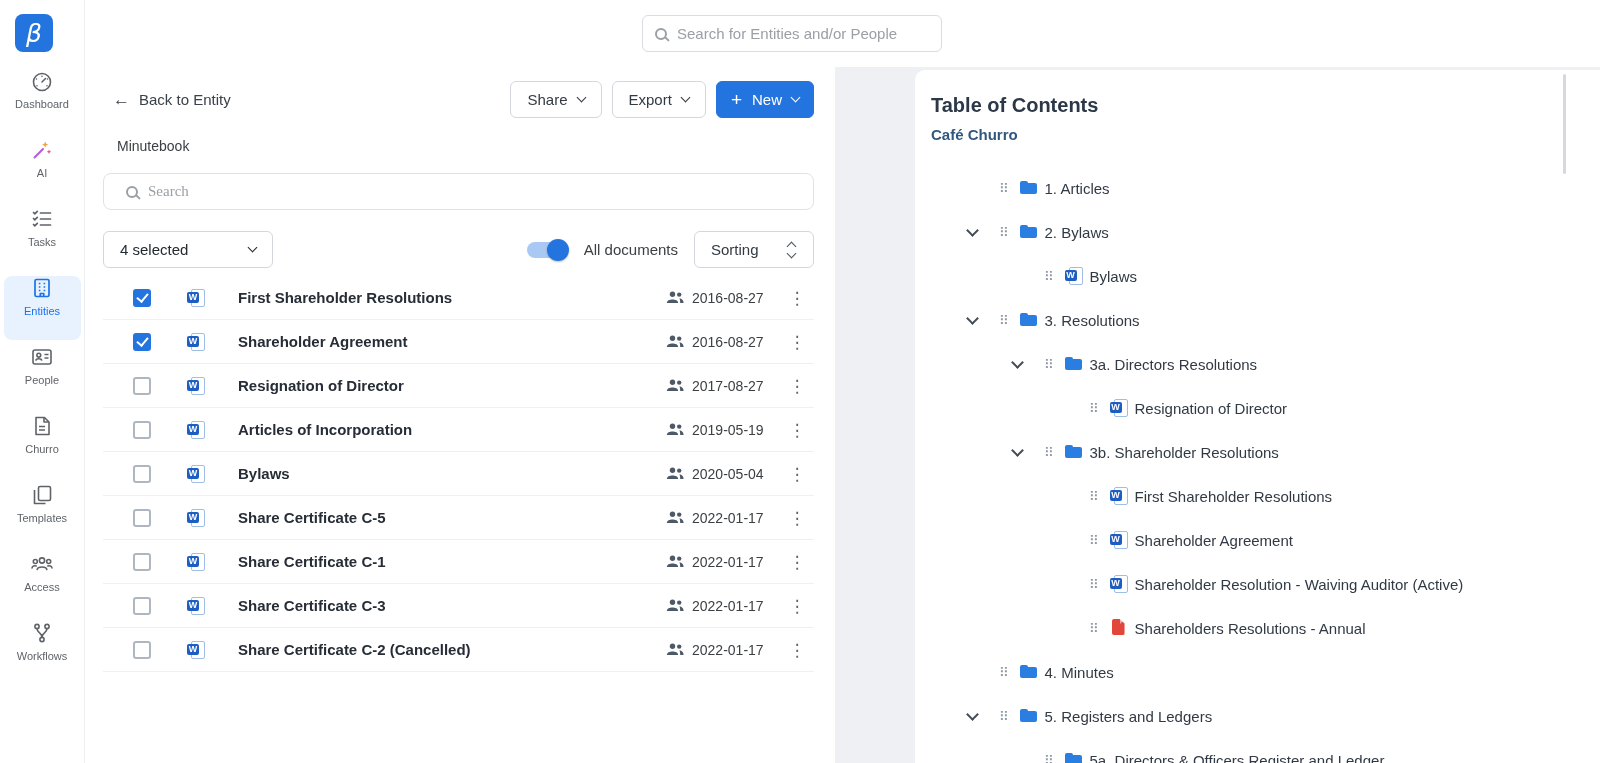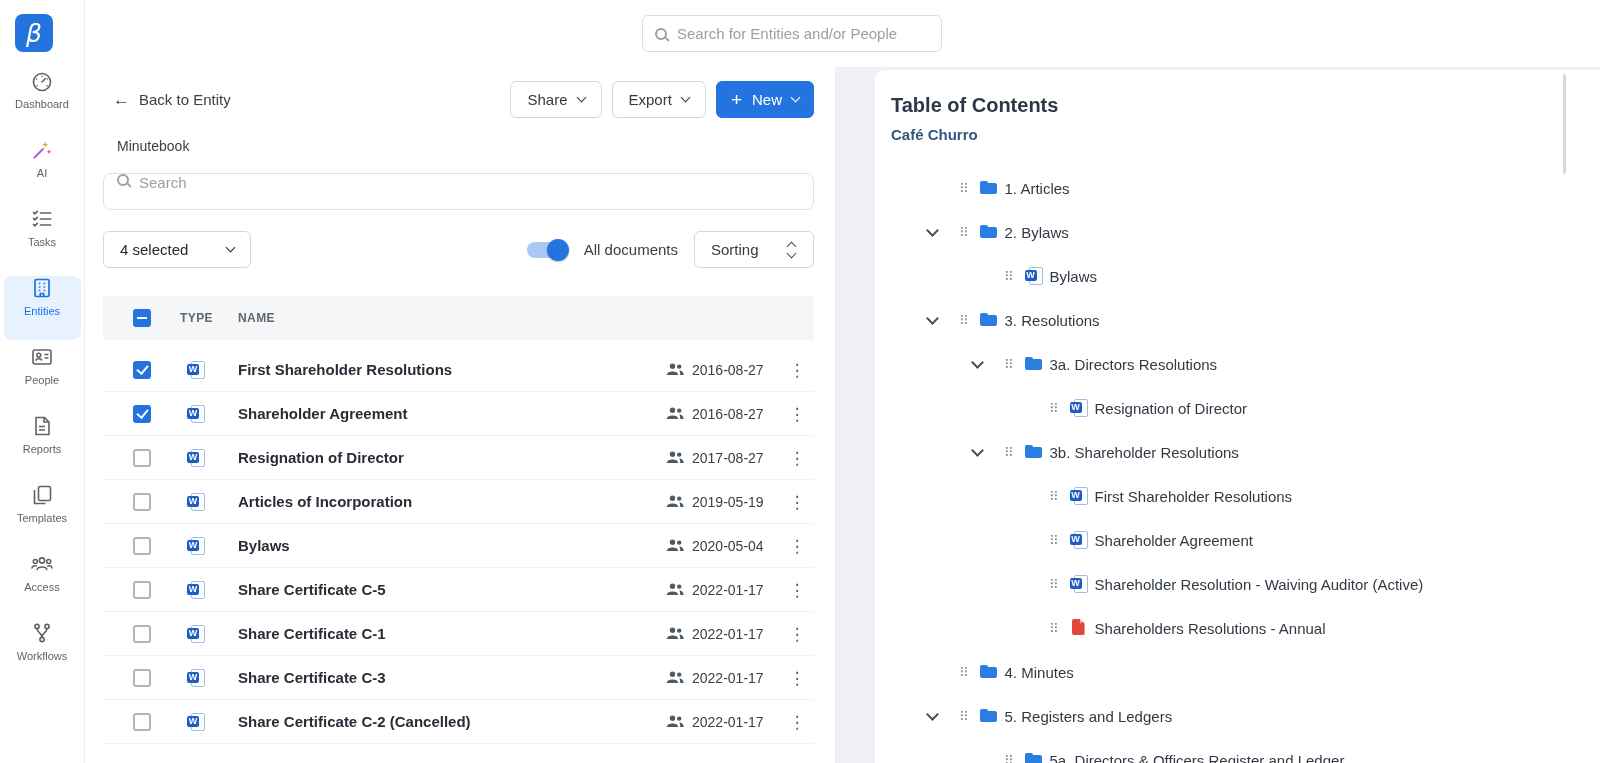--- a/index.html
+++ b/index.html
@@ -28,42 +28,42 @@
     font-family:"DejaVu Sans", sans-serif; }
   .nav { display:flex; flex-direction:column; align-items:center; padding-top:6px; }
   .nav-item { width:77px; height:64px; margin:2.5px 0; border-radius:8px; cursor:pointer;
     display:flex; flex-direction:column; align-items:center; justify-content:flex-start; gap:5px; color:#5f6368; }
   .nav-item .lbl { font-size:11px; }
   .nav-item.active { background:var(--accent-light,#e8f1fe); color:#1a73e8; }
   .nav-ic { height:24px; display:flex; align-items:center; }
   
   .content { position:absolute; top:67px; left:85px; right:0; bottom:0; display:flex; background:#eef0f4;gap:20px; }
   .doc-panel { width:750px; flex:none; background:#fff; padding:14px 21px 0 18px; overflow:hidden; }
-  .toc-area { flex:1; padding:3px 0 0 20px; position:relative; min-width:0; }
+  .toc-area { flex:1; padding:3px 0 0 20px; position:relative; min-width:0;margin-left:40px; }
   .toc-card { background:#fff; border-radius:10px 0 0 0; height:100%; position:relative;
     overflow:hidden; padding:24px 0 0 16px; }
   
   .toolbar-row { display:flex; align-items:center; height:37px; }
   .back-link { display:flex; align-items:center; gap:9px; font-size:15px; color:#3a4148;
     cursor:pointer; margin-left:10px; }
   .back-ic::before { content:"←"; font-size:17px; line-height:1; color:#3a4148; }
   .toolbar-btns { margin-left:auto; display:flex; gap:10px; }
   .btn { height:37px; border:1px solid #d3d7dd; border-radius:6px; background:#fff;
     display:flex; align-items:center; justify-content:center; font-size:15px; color:#333a42;
     padding:16px 16px; gap:10px; font-weight:500; cursor:pointer; font-family:inherit; }
   .btn-primary { background:var(--accent,#2374df); border-color:var(--accent,#2374df); color:#fff; padding:8px 14px; }
   .chev-down { width:7px; height:7px; border-left:1.8px solid currentColor; border-bottom:1.8px solid currentColor;
     transform:rotate(-45deg); margin-top:-4px; flex:none; }
   .plus-ic::before { content:"+"; font-size:19px; font-weight:400; line-height:1; }
   .breadcrumb { margin:20px 0 0 14px; font-size:14px; color:#3c4043; }
   
   .panel-search { margin-top:19px; height:37px; border:1px solid #dfe2e7; border-radius:8px;
-    display:flex; align-items:flex-start; padding:0 13px; gap:10px; }
+    display:flex; align-items:center; padding:0 22px; gap:10px;font-family:Liberation Serif, serif; }
   .controls-row { margin-top:21px; display:flex; align-items:center; }
-  .select-btn { width:148px; justify-content:space-between; font-weight:400; color:#22292f; }
+  .select-btn { width:170px; justify-content:space-between; font-weight:400; color:#22292f; }
   .toggle-group { margin-left:auto; margin-right:16px; display:flex; align-items:center; gap:17px; }
   .switch { width:40px; height:16px; border-radius:9px; background:#a9c8f3; position:relative; cursor:pointer; flex:none; }
   .switch::after { content:""; position:absolute; right:-2px; top:-3px; width:22px; height:22px;
     border-radius:50%; background:var(--accent,#2374df); box-shadow:0 1px 2px rgba(0,0,0,.25); }
   .toggle-label { font-size:15px; color:#3c4043; }
   .sort-btn { width:120px; justify-content:space-between; }
   .sort-ic { position:relative; width:10px; height:18px; flex:none; }
   .sort-ic::before, .sort-ic::after { content:""; position:absolute; left:1px; width:6px; height:6px;
     border-left:1.8px solid #49505a; border-bottom:1.8px solid #49505a; }
   .sort-ic::before { top:2px; transform:rotate(135deg); }
@@ -188,21 +188,21 @@
       <span class="lbl">People</span>
     </div>
     <div class="nav-item">
       <span class="nav-ic">
         <svg width="24" height="24" viewBox="0 0 24 24" fill="none" stroke="currentColor" stroke-width="1.6" stroke-linejoin="round">
             <path d="M6 3.5h8.5L19 8v12.5H6z"></path>
             <path d="M14 3.8V8h4.6"></path>
             <path d="M9 12.5h6M9 16h6"></path>
           </svg>
       </span>
-      <span class="lbl">Reports</span>
+      <span class="lbl">Churro</span>
     </div>
     <div class="nav-item">
       <span class="nav-ic">
         <svg width="24" height="24" viewBox="0 0 24 24" fill="none" stroke="currentColor" stroke-width="1.6" stroke-linejoin="round">
             <rect x="8.5" y="3.5" width="12" height="14" rx="1.5"></rect>
             <path d="M15.5 20.5H4.5V7"></path>
           </svg>
       </span>
       <span class="lbl">Templates</span>
     </div>
@@ -273,27 +273,20 @@
       <div class="toggle-group">
         <span class="switch"></span>
         <span class="toggle-label">All documents</span>
       </div>
       <button class="btn sort-btn">
         <span>Sorting</span>
         <span class="sort-ic"></span>
       </button>
     </div>
 
-    <div class="tbl-head">
-      <div class="cell-check">
-        <span class="cbx indet"></span>
-      </div>
-      <div class="cell-type">TYPE</div>
-      <div class="cell-name" style="font-size:12px;font-weight:700;color:#606770;">NAME</div>
-    </div>
 
     <div class="doc-rows">
         <div class="doc-row">
     <div class="cell-check">
       <span class="cbx checked"></span>
     </div>
     <div class="cell-type">
       <span class="t-icon t-word"></span>
     </div>
     <div class="cell-name">First Shareholder Resolutions</div>

